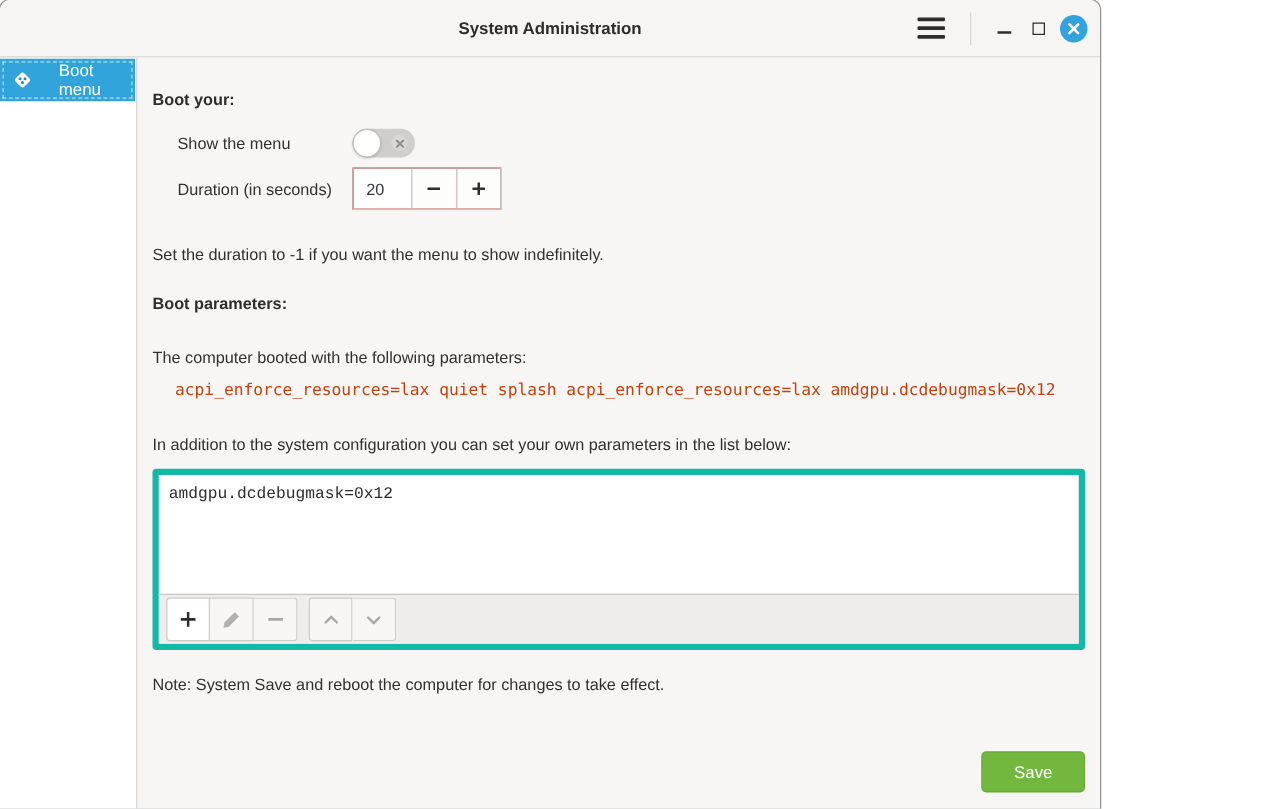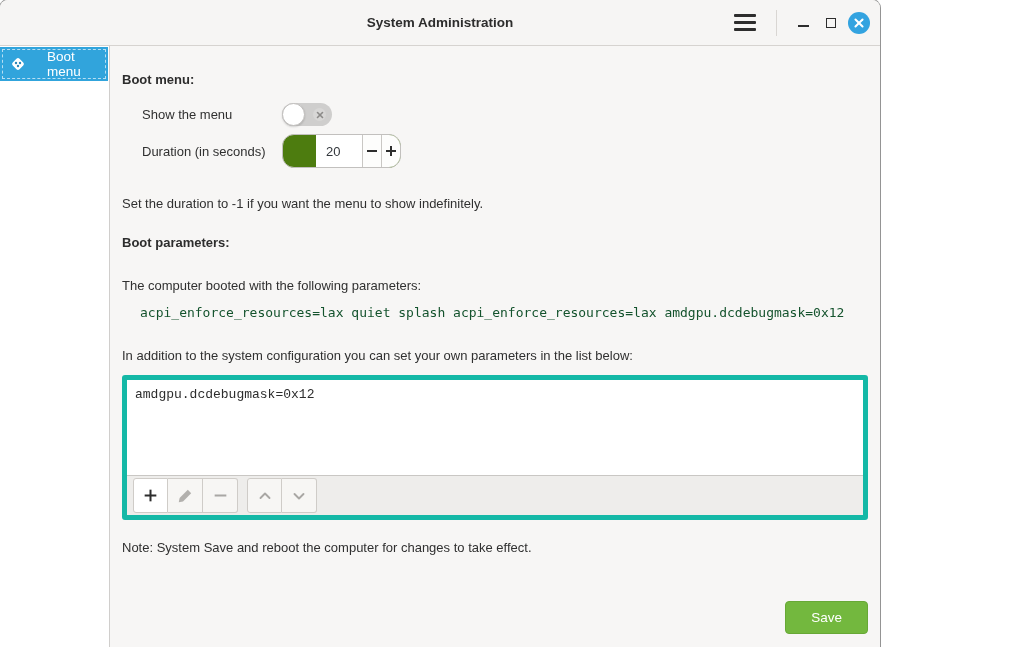--- a/index.html
+++ b/index.html
@@ -34,37 +34,37 @@
   .sidebar { flex:none; width:110px; background:#ffffff; border-right:1px solid #d0cecc; }
   .sidebar-item { height:34px; margin:1px 1px 0 0; display:flex; align-items:center; gap:20px;
                   padding:0 9px; color:#fff; font-size:13.5px; cursor:pointer;
                   outline:1px dashed rgba(255,255,255,.65); outline-offset:-3px; }
   .sidebar-item .icn { flex:none; display:flex; }
 
   .main { flex:1; position:relative; padding:18px 12px 12px 12px; background:#f7f6f5; }
   .section-heading { font-size:13px; font-weight:bold; color:#2d2d2d; margin-top:8px; }
   .para { margin-top:28px; color:#303030; }
   .mono-line { margin:12px 0 0 18px; font-family:"DejaVu Sans Mono","Liberation Mono",monospace;
-               font-size:13px; color:#14532d; white-space:nowrap; }
+               font-size:13px; color:#c2410c; white-space:nowrap; }
 
   .ctl-grid { margin:16px 0 0 20px; display:grid; grid-template-columns:140px max-content;
               row-gap:8px; align-items:center; }
 
   
   .toggle { position:relative; width:50px; height:23px; background:#cfcecd; border-radius:12px;
             cursor:pointer; }
   .toggle .knob { position:absolute; left:0; top:0; width:23px; height:23px; border-radius:50%;
                   background:#fff; border:1px solid #c0bebc;
                   box-shadow:0 1px 2px rgba(0,0,0,.15); }
   .toggle .off-x { position:absolute; right:6px; top:5px; width:13px; height:13px; border-radius:50%;
                    background:#d8d7d6; display:flex; align-items:center; justify-content:center; }
 
   
-  .spin { display:flex; height:34px; border:1px solid #c2c0be; border-radius:12px;
-          overflow:hidden; background:#4d7c0f; width:119px;padding-left:33px; }
+  .spin { display:flex; height:34px; border:1px solid #c2c0be; border-radius:0;
+          overflow:hidden; background:#b91c1c; width:119px; }
   .spin-entry { width:46px; border:none; outline:none; padding:0 4px 0 10px; font:13px "Liberation Sans","DejaVu Sans",sans-serif;
                 color:#33373c; background:#fff; }
   .spin-btn { width:36px; border:none; border-left:1px solid #c9c7c4; background:#fdfdfc;
               display:flex; align-items:center; justify-content:center; cursor:pointer; }
 
   
   .list-frame { margin-top:12px; height:145px; border:5px solid #14b8a6; border-radius:3px;
                 background:#fff; display:flex; flex-direction:column; overflow:hidden;font-family:Liberation Mono, monospace; }
   .list-area { flex:1; padding:5px 8px; cursor:default; }
   .list-item { color:#2d2d2d; line-height:19px; }
@@ -127,21 +127,21 @@
             <circle cx="11" cy="8" r="1.2" fill="#2a86b8"></circle>
             <circle cx="9" cy="11" r="1.2" fill="#2a86b8"></circle>
           </svg>
         </span>
         <span>Boot menu</span>
       </div>
     </aside>
 
     <main class="main">
 
-      <div class="section-heading">Boot menu:</div>
+      <div class="section-heading">Boot your:</div>
 
       <div class="ctl-grid">
         <span>Show the menu</span>
         <div class="toggle">
           <span class="off-x">
             <svg width="8" height="8" viewBox="0 0 8 8">
               <line x1="1.5" y1="1.5" x2="6.5" y2="6.5" stroke="#8c8a88" stroke-width="1.6" stroke-linecap="round"></line>
               <line x1="6.5" y1="1.5" x2="1.5" y2="6.5" stroke="#8c8a88" stroke-width="1.6" stroke-linecap="round"></line>
             </svg>
           </span>

